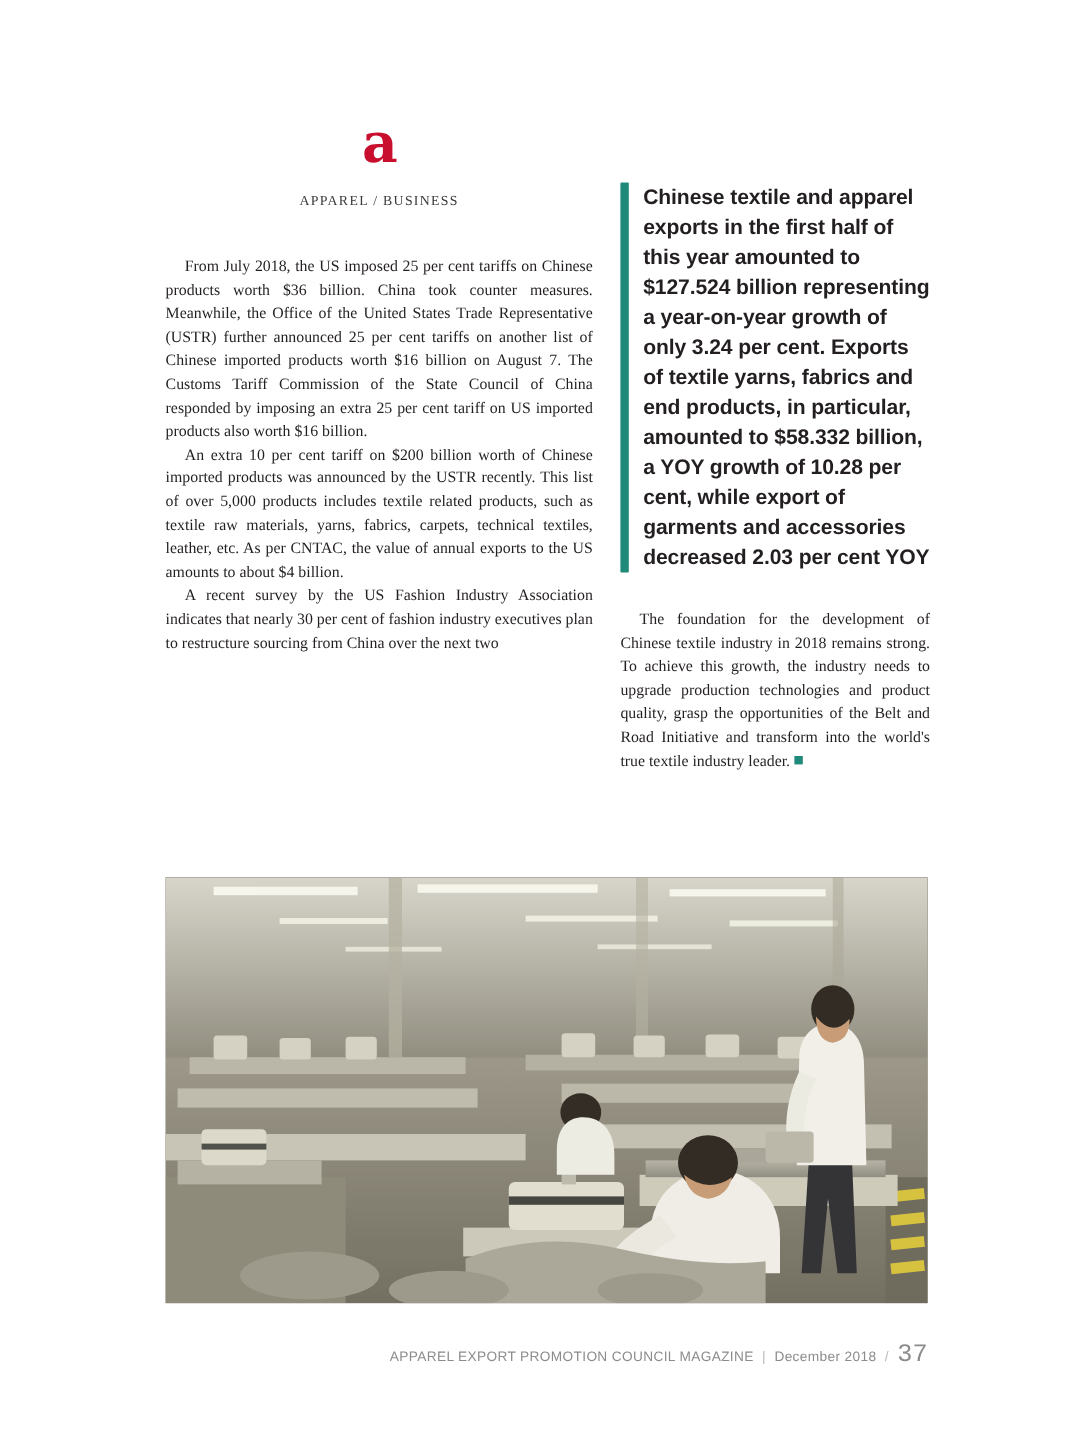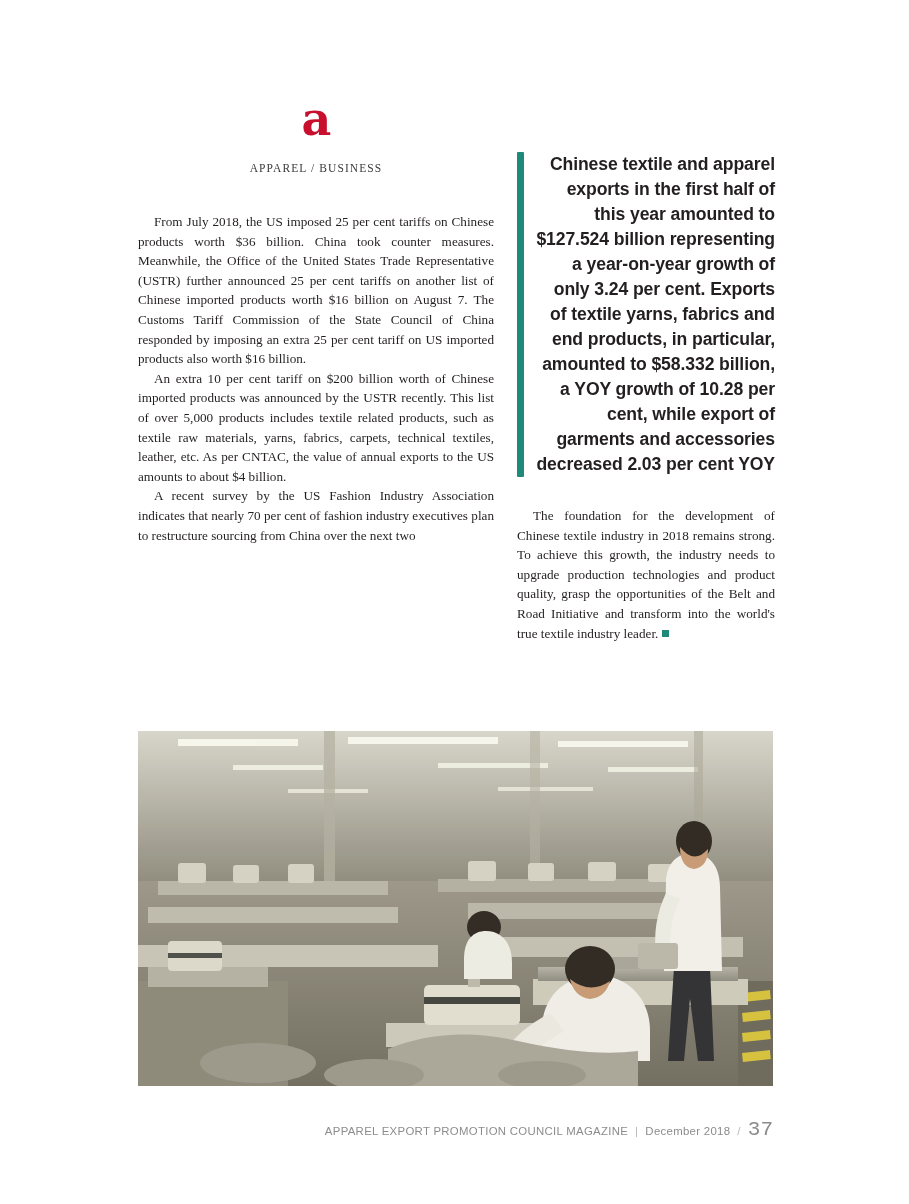--- a/index.html
+++ b/index.html
@@ -75,21 +75,20 @@
   }
 
   
   .pullquote {
     position: absolute;
     left: 517px;
     top: 152px;
     width: 258px;
     display: flex;
     gap: 12px;
-    text-align: right;
   }
   .pullquote-bar {
     width: 7px;
     background: #1f8a7a;
     flex: 0 0 7px;
     border-radius: 1px;
   }
   .pullquote-text {
     font-family: "Liberation Sans", sans-serif;
     font-weight: 700;
@@ -166,21 +165,21 @@
 <div class="page">
 
   <div class="masthead">
     <div class="logo-mark">a</div>
     <div class="masthead-label">APPAREL / BUSINESS</div>
   </div>
 
   <div class="col-left">
     <p>From July 2018, the US imposed 25 per cent tariffs on Chinese products worth $36 billion. China took counter measures. Meanwhile, the Office of the United States Trade Representative (USTR) further announced 25 per cent tariffs on another list of Chinese imported products worth $16 billion on August 7. The Customs Tariff Commission of the State Council of China responded by imposing an extra 25 per cent tariff on US imported products also worth $16 billion.</p>
     <p>An extra 10 per cent tariff on $200 billion worth of Chinese imported products was announced by the USTR recently. This list of over 5,000 products includes textile related products, such as textile raw materials, yarns, fabrics, carpets, technical textiles, leather, etc. As per CNTAC, the value of annual exports to the US amounts to about $4 billion.</p>
-    <p>A recent survey by the US Fashion Industry Association indicates that nearly 70 per cent of fashion industry executives plan to restructure sourcing from China over the next two</p>
+    <p>A recent survey by the US Fashion Industry Association indicates that nearly 30 per cent of fashion industry executives plan to restructure sourcing from China over the next two</p>
   </div>
 
   <div class="pullquote">
     <div class="pullquote-bar"></div>
     <div class="pullquote-text">Chinese textile and apparel exports in the first half of this year amounted to $127.524 billion representing a year-on-year growth of only 3.24 per cent. Exports of textile yarns, fabrics and end products, in particular, amounted to $58.332 billion, a YOY growth of 10.28 per cent, while export of garments and accessories decreased 2.03 per cent YOY</div>
   </div>
 
   <div class="col-right">
     <p><span>The foundation for the development of Chinese textile industry in 2018 remains strong. To achieve this growth, the industry needs to upgrade production technologies and product quality, grasp the opportunities of the Belt and Road Initiative and transform into the world's true textile industry leader.</span><span class="endmark"></span></p>
   </div>

